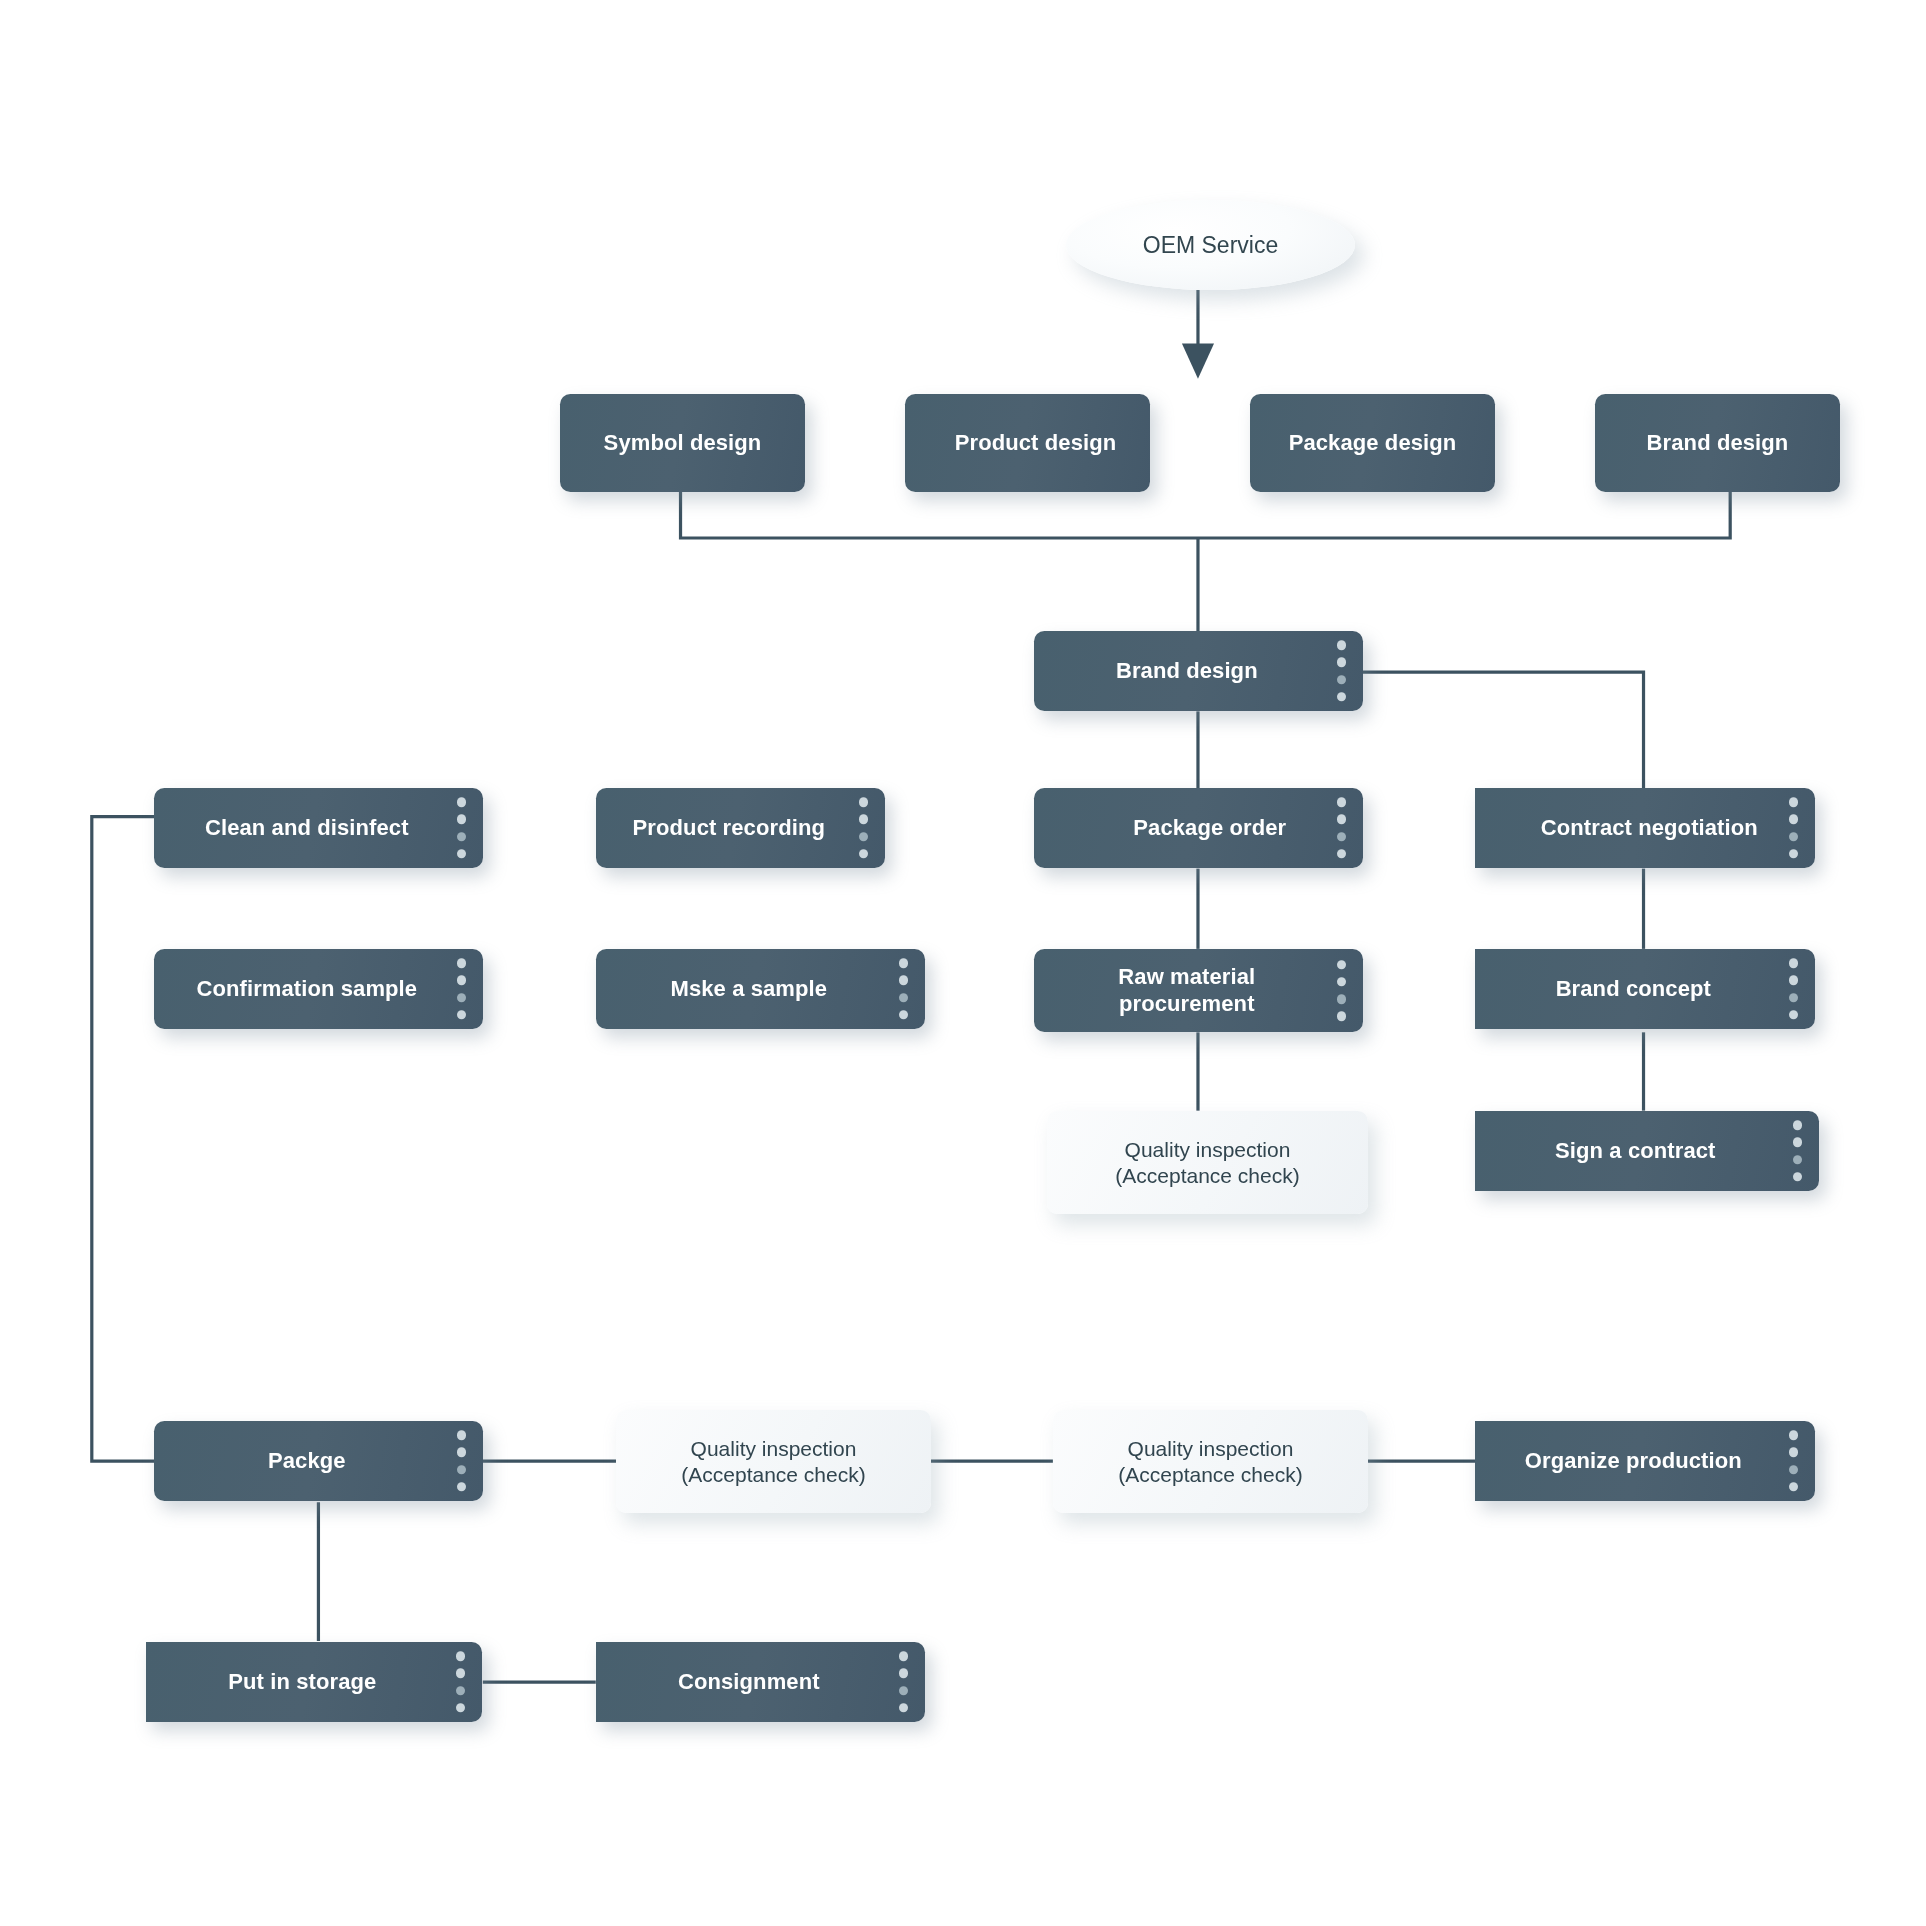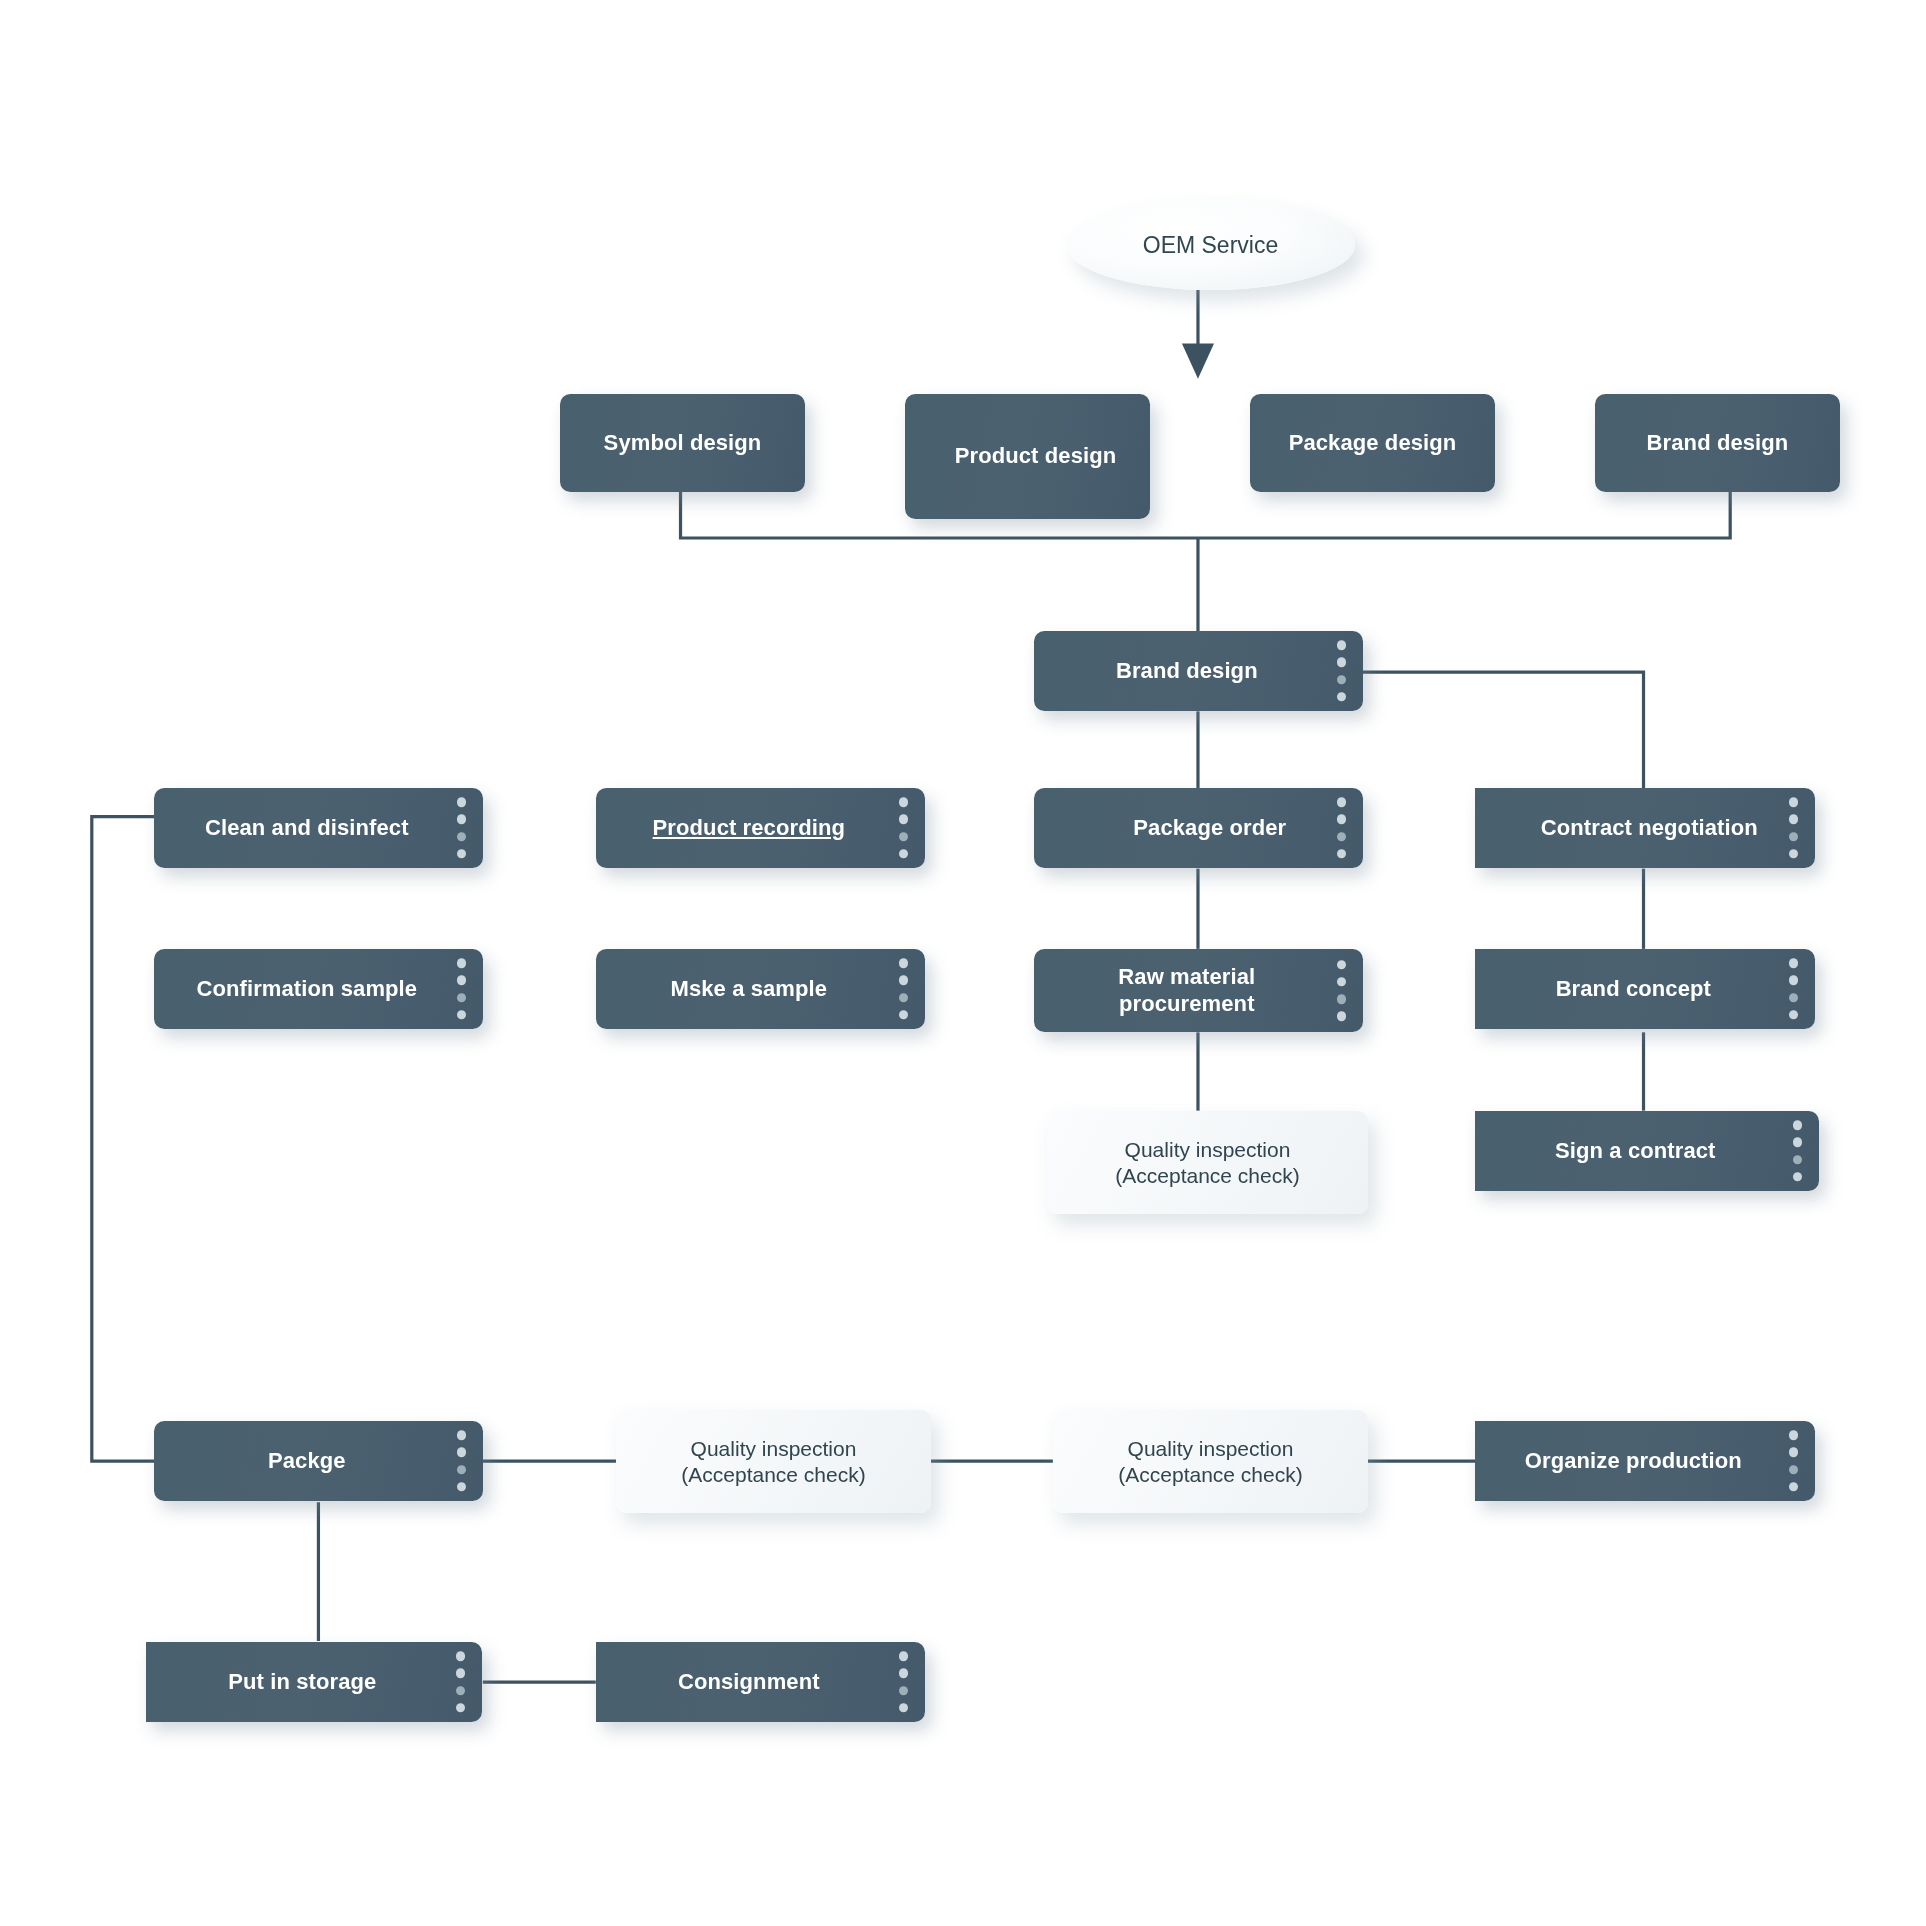--- a/index.html
+++ b/index.html
@@ -129,21 +129,21 @@
     </g>
   </svg>
 
   <div class="node ellipse" style="left:1066px; top:200px; width:289px; height:90px;">
     <span class="label">OEM Service</span>
   </div>
 
   <div class="node dark r-all" style="left:560px; top:394px; width:245px; height:98px;">
     <span class="label">Symbol design</span>
   </div>
-  <div class="node dark r-all" style="left:905px; top:394px; width:245px; height:125px;padding-left:16px;">
+  <div class="node dark r-all" style="left:905px; top:394px; width:245px; height:98px;padding-left:16px;">
     <span class="label">Product design</span>
   </div>
   <div class="node dark r-all" style="left:1250px; top:394px; width:245px; height:98px;">
     <span class="label">Package design</span>
   </div>
   <div class="node dark r-all" style="left:1595px; top:394px; width:245px; height:98px;">
     <span class="label">Brand design</span>
   </div>
 
   <div class="node dark r-all has-dots" style="left:1034px; top:631px; width:329px; height:80px;">
@@ -159,21 +159,21 @@
       <i></i><i></i><i class="dim"></i><i></i>
     </span>
   </div>
   <div class="node dark r-all has-dots" style="left:154px; top:949px; width:329px; height:80px;">
     <span class="label">Confirmation sample</span>
     <span class="dots">
       <i></i><i></i><i class="dim"></i><i></i>
     </span>
   </div>
 
-  <div class="node dark r-all has-dots" style="left:596px; top:788px; width:329px; height:80px;text-decoration:underline;">
+  <div class="node dark r-all has-dots" style="left:596px; top:788px; width:289px; height:80px;">
     <span class="label">Product recording</span>
     <span class="dots">
       <i></i><i></i><i class="dim"></i><i></i>
     </span>
   </div>
   <div class="node dark r-all has-dots" style="left:596px; top:949px; width:329px; height:80px;">
     <span class="label">Mske a sample</span>
     <span class="dots">
       <i></i><i></i><i class="dim"></i><i></i>
     </span>

